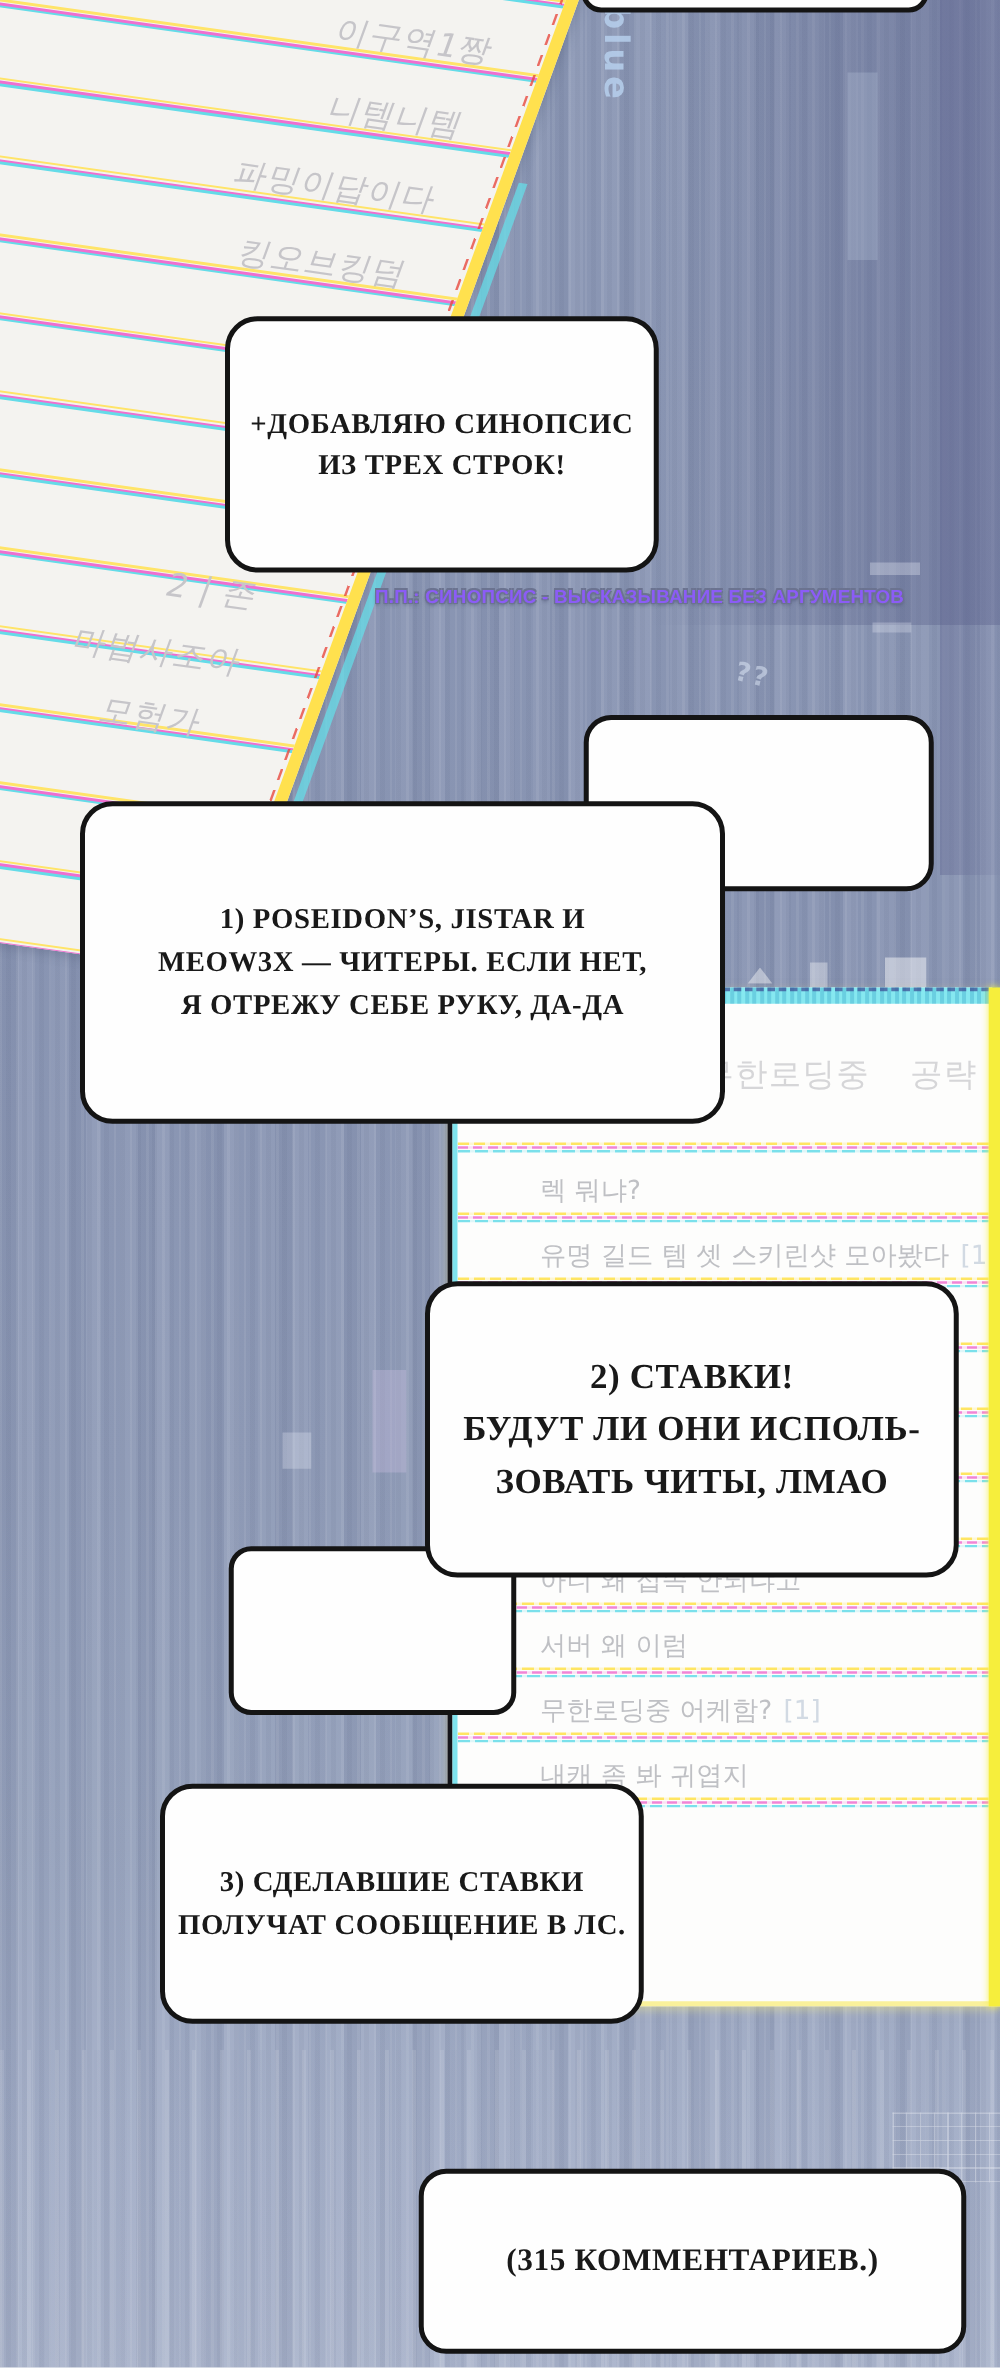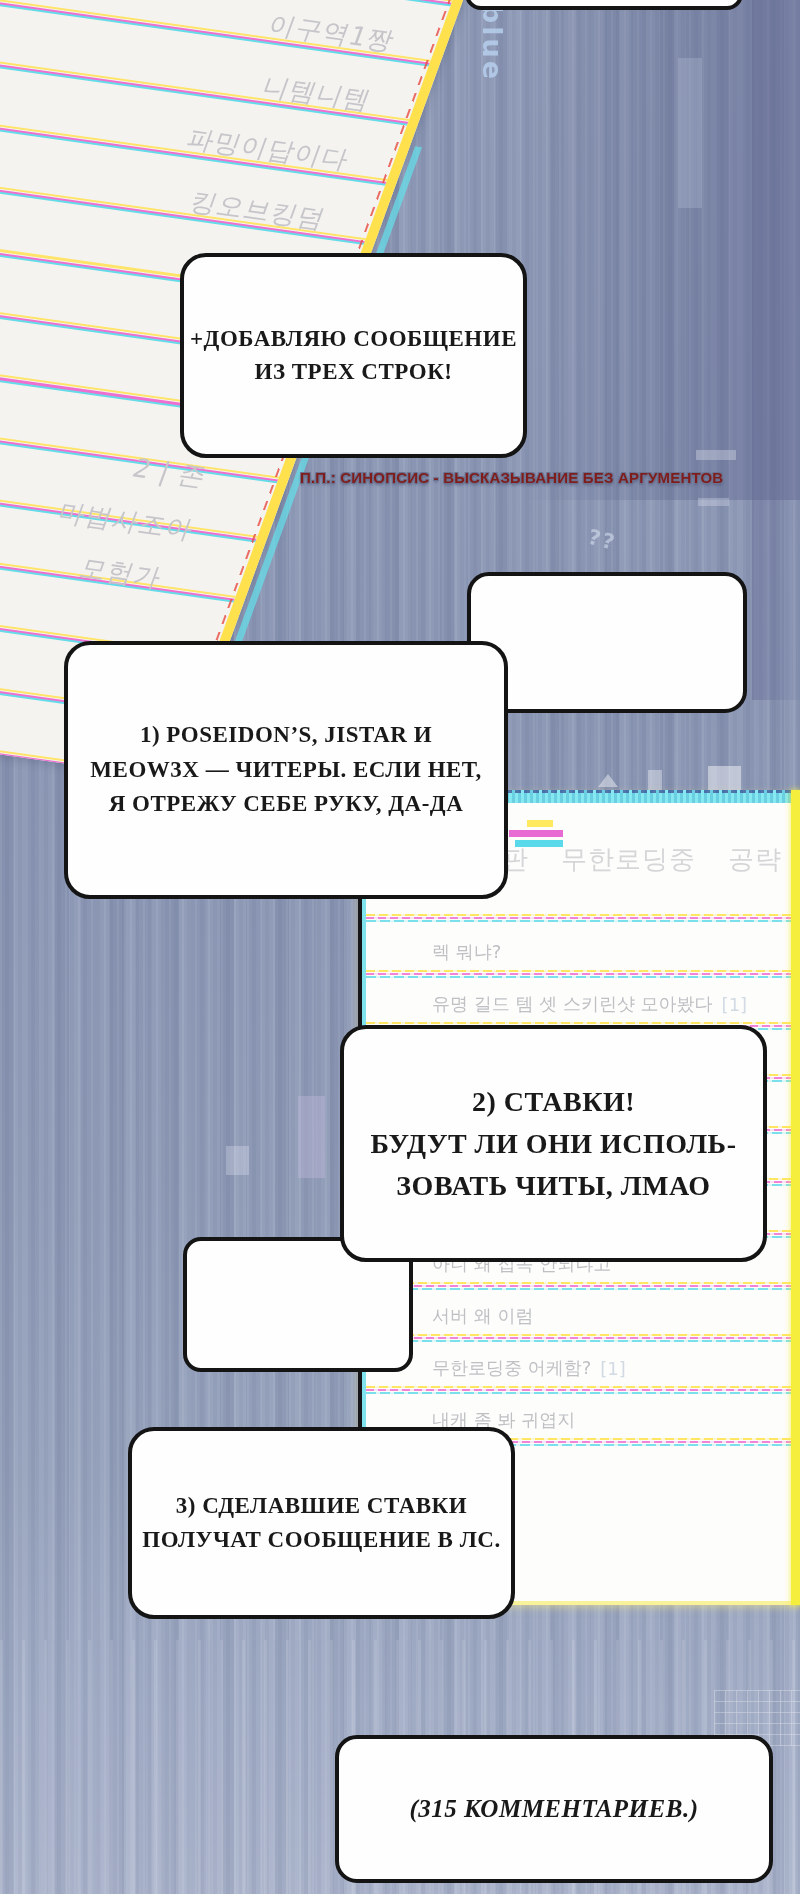--- a/index.html
+++ b/index.html
@@ -83,42 +83,42 @@
   .sep, .tab-sep { height:8px; width:100%;
     background-image:
       repeating-linear-gradient(90deg, rgba(255,228,90,.95) 0 9px,  rgba(255,228,90,.25) 9px 13px),
       repeating-linear-gradient(90deg, rgba(239,111,208,.85) 0 8px, rgba(239,111,208,.2) 8px 12px),
       repeating-linear-gradient(90deg, rgba(100,219,232,.85) 0 10px, rgba(100,219,232,.2) 10px 14px);
     background-size:100% 2px,100% 2px,100% 2px;
     background-position:0 0,0 3px,0 6px; background-repeat:no-repeat; }
   .tab-sep { position:absolute; left:4px; right:9px; top:124px; width:auto; }
   .rows { position:absolute; left:4px; right:9px; top:136px; }
   .forum-row { position:relative; height:52px; display:flex; align-items:center;
-    padding-left:66px; color:#bfc0c4; font-size:18px; white-space:nowrap; overflow:hidden; }
+    padding-left:66px; color:#bfc0c4; font-size:21px; white-space:nowrap; overflow:hidden; }
   .forum-row.cut { padding-left:160px; }
   .forum-row .row-badge { margin-left:9px; color:#d2dae3; }
   .forum-row .sep { position:absolute; left:0; right:0; bottom:0; }
 
   
   .bubble { position:absolute; background:#fefefe; border:4px solid #141414; z-index:4;
     display:flex; align-items:center; justify-content:center; text-align:center;
     font-family:"Liberation Serif", serif; font-weight:600; color:#191919;
     white-space:pre-line; letter-spacing:.5px; }
   .b-top  { left:465px; top:-42px;  width:278px; height:52px;  border-radius:16px; }
   .b-syn  { left:180px; top:253px;  width:347px; height:205px; border-radius:26px; font-size:23px; line-height:1.42; }
   .b-empty{ left:467px; top:572px;  width:280px; height:141px; border-radius:22px; }
-  .b-one  { left:64px;  top:641px;  width:444px; height:258px; border-radius:26px; font-size:23px; line-height:1.5; }
+  .b-one  { left:64px;  top:641px;  width:516px; height:258px; border-radius:26px; font-size:23px; line-height:1.5; }
   .b-small{ left:183px; top:1237px; width:230px; height:135px; border-radius:18px; z-index:4; }
   .b-two  { left:340px; top:1025px; width:427px; height:237px; border-radius:26px; font-size:28px; line-height:1.5; z-index:5; }
   .b-three{ left:128px; top:1427px; width:387px; height:192px; border-radius:26px; font-size:23px; line-height:1.5; z-index:5; }
-  .b-comm { left:335px; top:1735px; width:438px; height:148px; border-radius:22px; font-size:25px;font-style:italic; }
+  .b-comm { left:335px; top:1735px; width:438px; height:148px; border-radius:22px; font-size:25px; }
 
   
   .caption { position:absolute; left:300px; top:469px; width:345px; z-index:4; text-align:center;
-    font-family:"Liberation Sans", sans-serif; font-weight:bold; font-size:15px; color:#7f1d1d;
+    font-family:"Liberation Sans", sans-serif; font-weight:bold; font-size:15px; color:#8b5cf6;
     white-space:nowrap; letter-spacing:.2px;
     text-shadow:-1px -1px 0 #6b7390, 1px -1px 0 #6b7390, -1px 1px 0 #6b7390, 1px 1px 0 #6b7390, 0 2px 3px rgba(70,78,110,.75); }
 </style>
 </head>
 <body>
 
 <div class="bg-streaks"></div>
 <div class="bg-top-right"></div>
 <div class="bg-right-band"></div>
 <div class="bg-bottom-glow"></div>
@@ -200,21 +200,21 @@
       </div>
       <div class="forum-row">
         <span class="row-text">내캐 좀 봐 귀엽지</span>
         <div class="sep"></div>
       </div>
     </div>
   <div class="panel-yellow"></div>
 </div>
 
 <div class="bubble b-top"></div>
-<div class="bubble b-syn">+ДОБАВЛЯЮ СООБЩЕНИЕ
+<div class="bubble b-syn">+ДОБАВЛЯЮ СИНОПСИС
 ИЗ ТРЕХ СТРОК!</div>
 <div class="caption">П.П.: СИНОПСИС - ВЫСКАЗЫВАНИЕ БЕЗ АРГУМЕНТОВ</div>
 <div class="bubble b-empty"></div>
 <div class="bubble b-one">1) POSEIDON’S, JISTAR И
 MEOW3X — ЧИТЕРЫ. ЕСЛИ НЕТ,
 Я ОТРЕЖУ СЕБЕ РУКУ, ДА-ДА</div>
 <div class="bubble b-small"></div>
 <div class="bubble b-two">2) СТАВКИ!
 БУДУТ ЛИ ОНИ ИСПОЛЬ-
 ЗОВАТЬ ЧИТЫ, ЛМАО</div>

